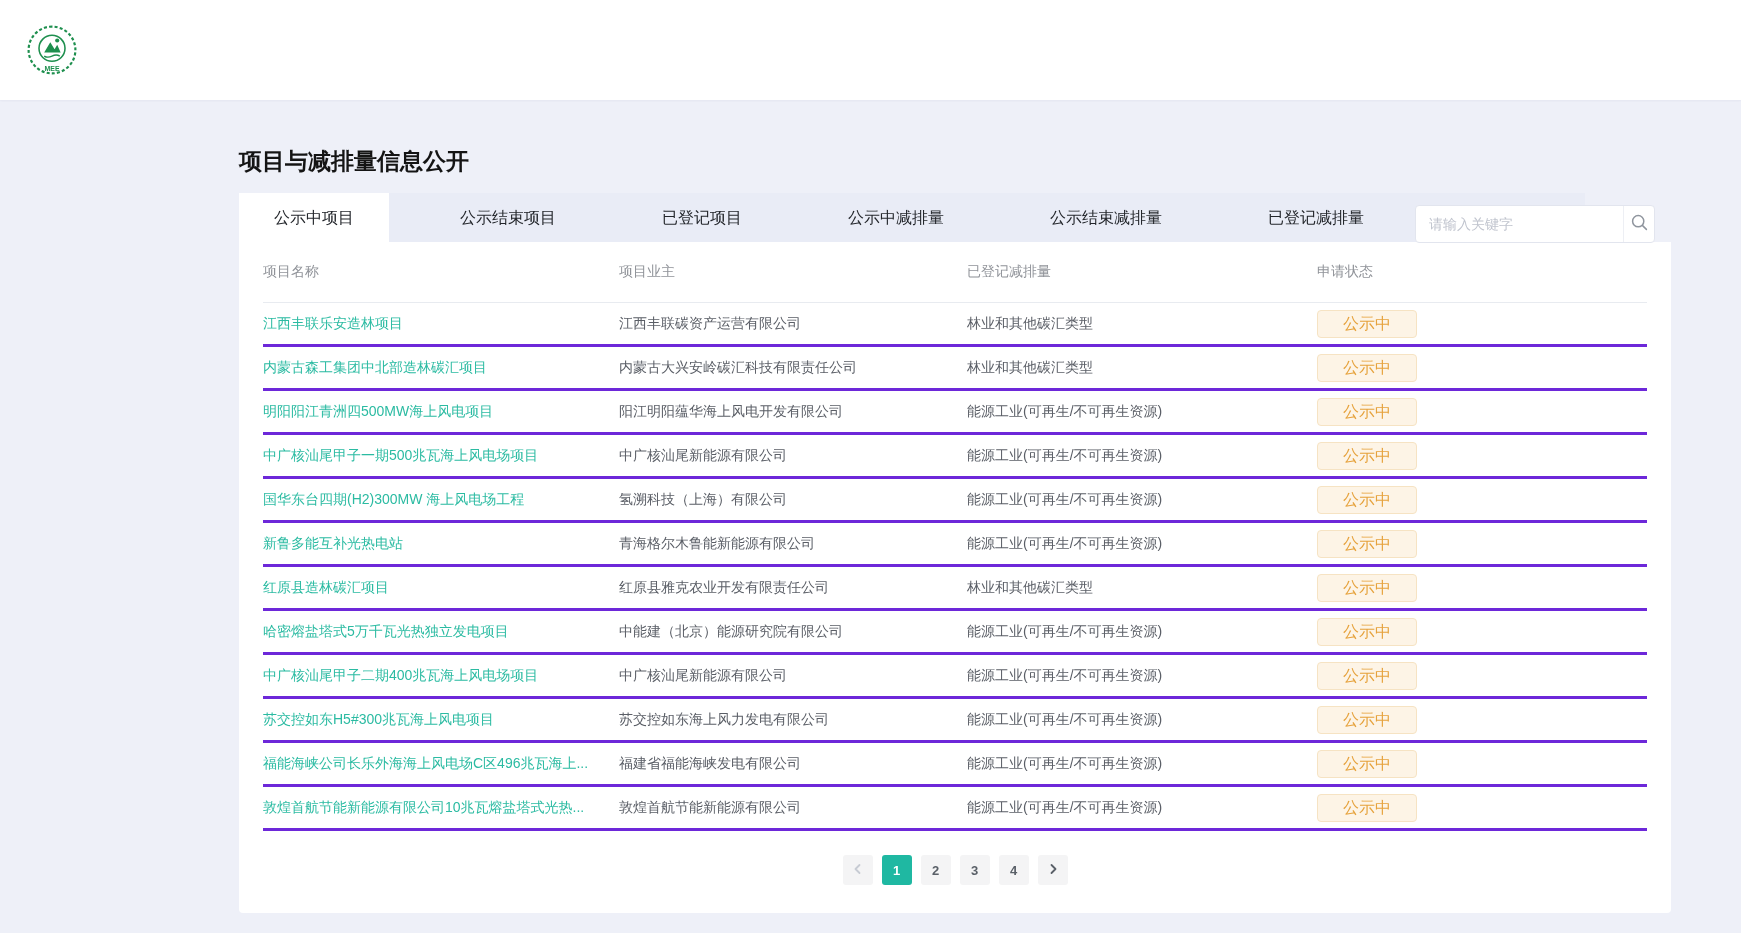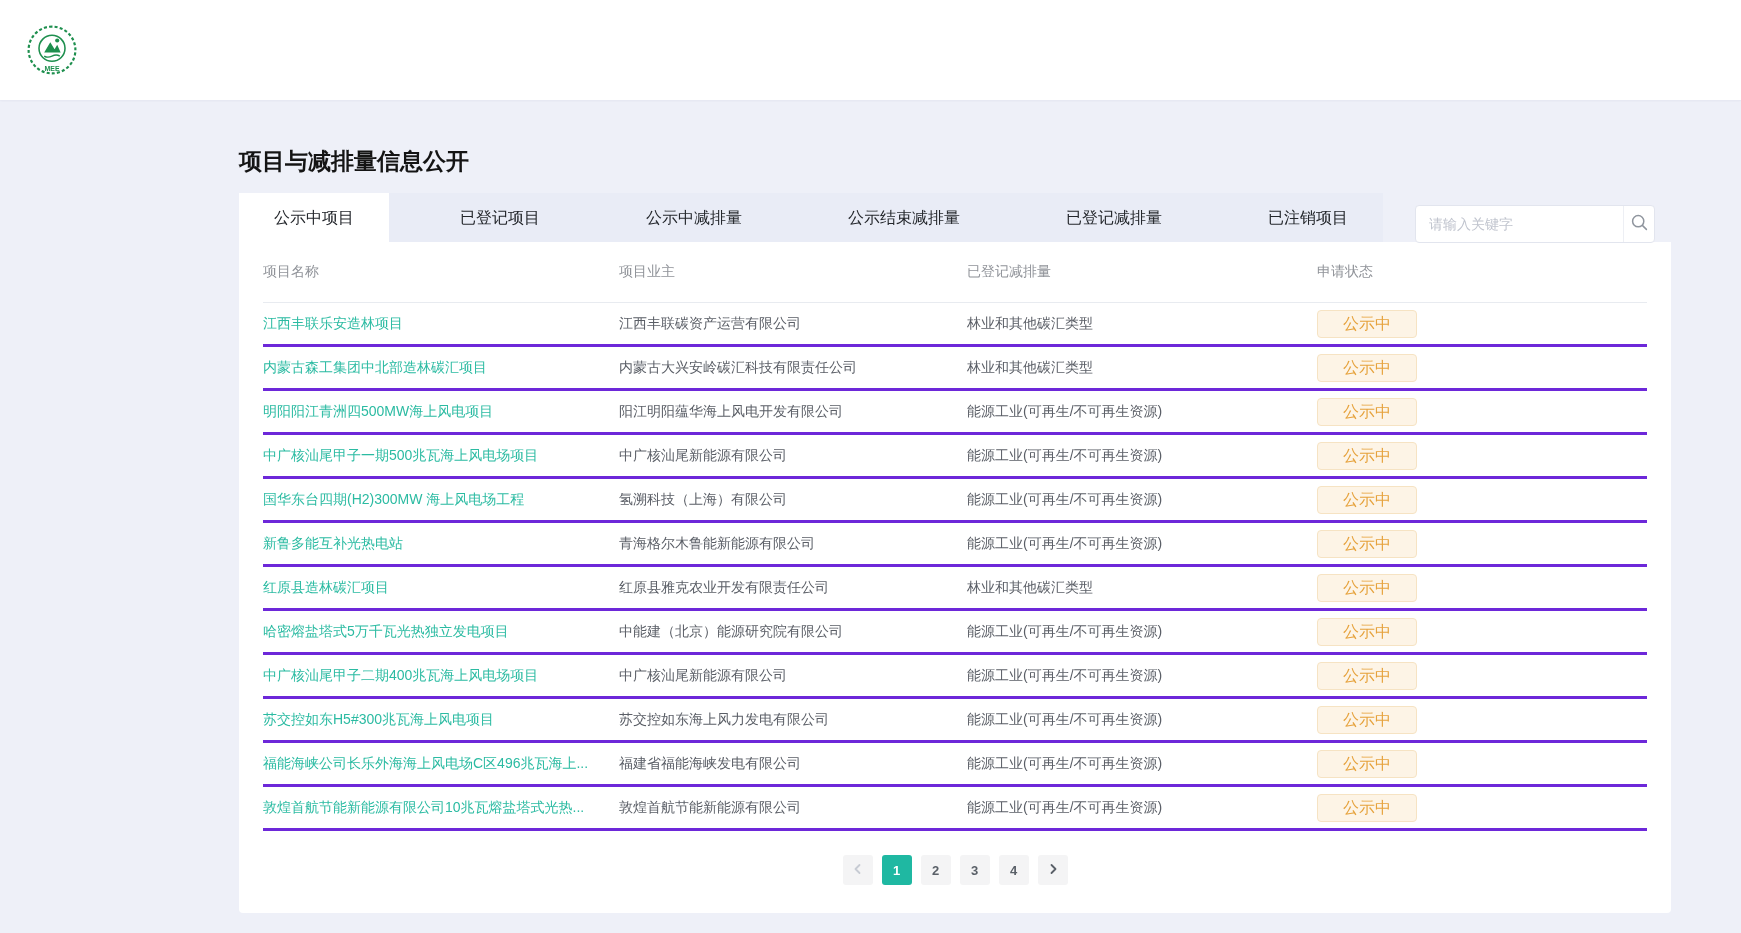--- a/index.html
+++ b/index.html
@@ -114,20 +114,21 @@
   </header>
 
   <main class="main">
     <div class="container">
 
       <h2 class="section-title">项目与减排量信息公开</h2>
 
       <div class="tabs-row">
         <div class="tabs">
           <div class="tab active">公示中项目</div>
+          <div class="tab">公示结束项目</div>
           <div class="tab">已登记项目</div>
           <div class="tab">公示中减排量</div>
           <div class="tab">公示结束减排量</div>
           <div class="tab">已登记减排量</div>
           <div class="tab">已注销项目</div>
         </div>
 
         <div class="search-box">
           <input type="text" placeholder="请输入关键字" style="">
           <button class="search-btn">

